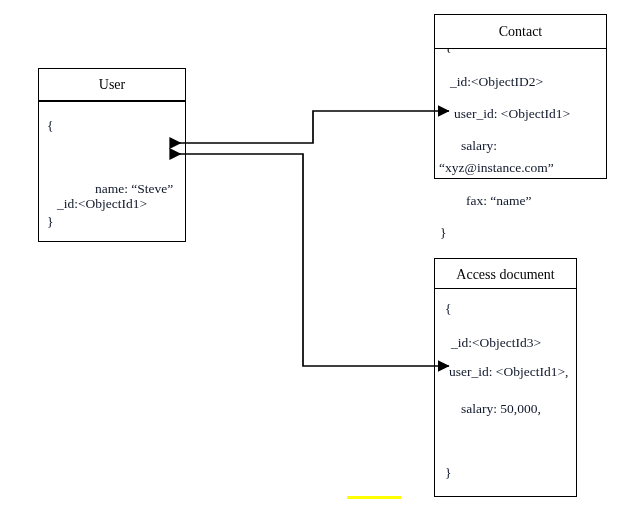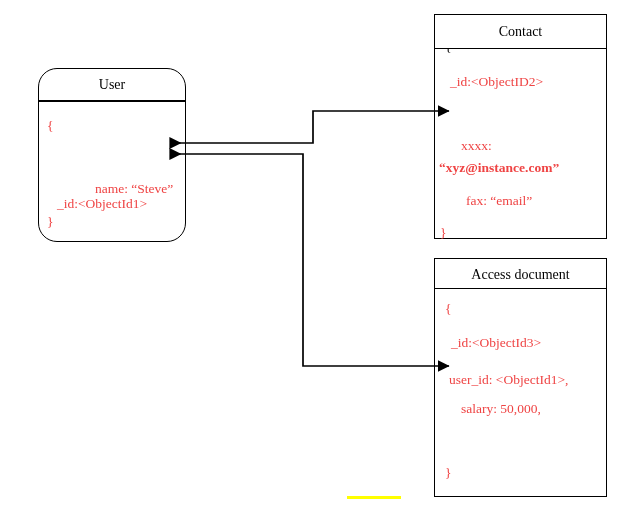--- a/index.html
+++ b/index.html
@@ -38,21 +38,21 @@
   .node-body {
     position: relative;
     box-sizing: border-box;
     font-size: 13.5px;
     color: #000000;
   }
   .field {
     position: absolute;
     white-space: nowrap;
     line-height: 1;
-    color: #ef4444;
+    color: #0f172a;
   }
   .brace-clip {
     position: absolute;
     overflow: hidden;
     height: 5px;
     line-height: 1;
     font-size: 13.5px;
     color: #000000;
   }
   .brace-clip span {
@@ -70,53 +70,54 @@
   }
   .highlight-bar {
     position: absolute;
   }
 </style>
 </head>
 <body>
 
 <div id="canvas">
 
-  <div class="node" style="left:38px; top:68px; width:148px; height:174px;border-radius:19px;">
+  <div class="node" style="left:38px; top:68px; width:148px; height:174px;">
     <div class="node-title" style="padding-top:9px; height:31px;">User</div>
     <div class="node-divider thick"></div>
     <div class="node-body" style="height:140px;">
       <div class="field" style="left:8px; top:17px;">{</div>
       <div class="field" style="left:18px; top:47px;margin-top:48px;">_id:&lt;ObjectId1&gt;</div>
       <div class="field" style="left:15px; top:80px;margin-left:41px;">name: “Steve”</div>
       <div class="field" style="left:8px; top:113px;">}</div>
     </div>
   </div>
 
-  <div class="node" style="left:434px; top:14px; width:173px; height:225px;">
+  <div class="node" style="left:434px; top:14px; width:173px; height:165px;">
     <div class="node-title" style="padding-top:10px; height:33px;">Contact</div>
     <div class="node-divider"></div>
     <div class="node-body" style="height:193px;">
       <div class="brace-clip" style="left:10px; top:0px; width:14px;">
         <span>{</span>
       </div>
       <div class="field" style="left:15px; top:26px;">_id:&lt;ObjectID2&gt;</div>
-      <div class="field" style="left:26px; top:90px;">xxxx:</div>
-      <div class="field" style="left:4px; top:112px;font-weight:bold;">“xyz@instance.com”</div>
-      <div class="field" style="left:31px; top:145px;">fax: “email”</div>
+      <div class="field" style="left:19px; top:58px;">user_id: &lt;ObjectId1&gt;</div>
+      <div class="field" style="left:26px; top:90px;">salary:</div>
+      <div class="field" style="left:4px; top:112px;">“xyz@instance.com”</div>
+      <div class="field" style="left:31px; top:145px;">fax: “name”</div>
       <div class="field" style="left:5px; top:177px;">}</div>
     </div>
   </div>
 
-  <div class="node" style="left:434px; top:258px; width:173px; height:239px;">
+  <div class="node" style="left:434px; top:258px; width:143px; height:239px;">
     <div class="node-title" style="padding-top:9px; height:29px;">Access document</div>
     <div class="node-divider"></div>
     <div class="node-body" style="height:207px;">
       <div class="field" style="left:10px; top:13px;">{</div>
       <div class="field" style="left:16px; top:47px;">_id:&lt;ObjectId3&gt;</div>
-      <div class="field" style="left:14px; top:84px;">user_id: &lt;ObjectId1&gt;,</div>
+      <div class="field" style="left:14px; top:76px;">user_id: &lt;ObjectId1&gt;,</div>
       <div class="field" style="left:26px; top:113px;">salary: 50,000,</div>
       <div class="field" style="left:10px; top:177px;">}</div>
     </div>
   </div>
 
   <svg id="wires" viewBox="0 0 642 505">
     <defs>
       <marker id="arrow-left" viewBox="0 0 10 10" refX="9.5" refY="5" markerWidth="7" markerHeight="7" orient="auto-start-reverse">
         <path d="M 10 0 L 10 10 L 0 5 z" fill="#000000"></path>
       </marker>

